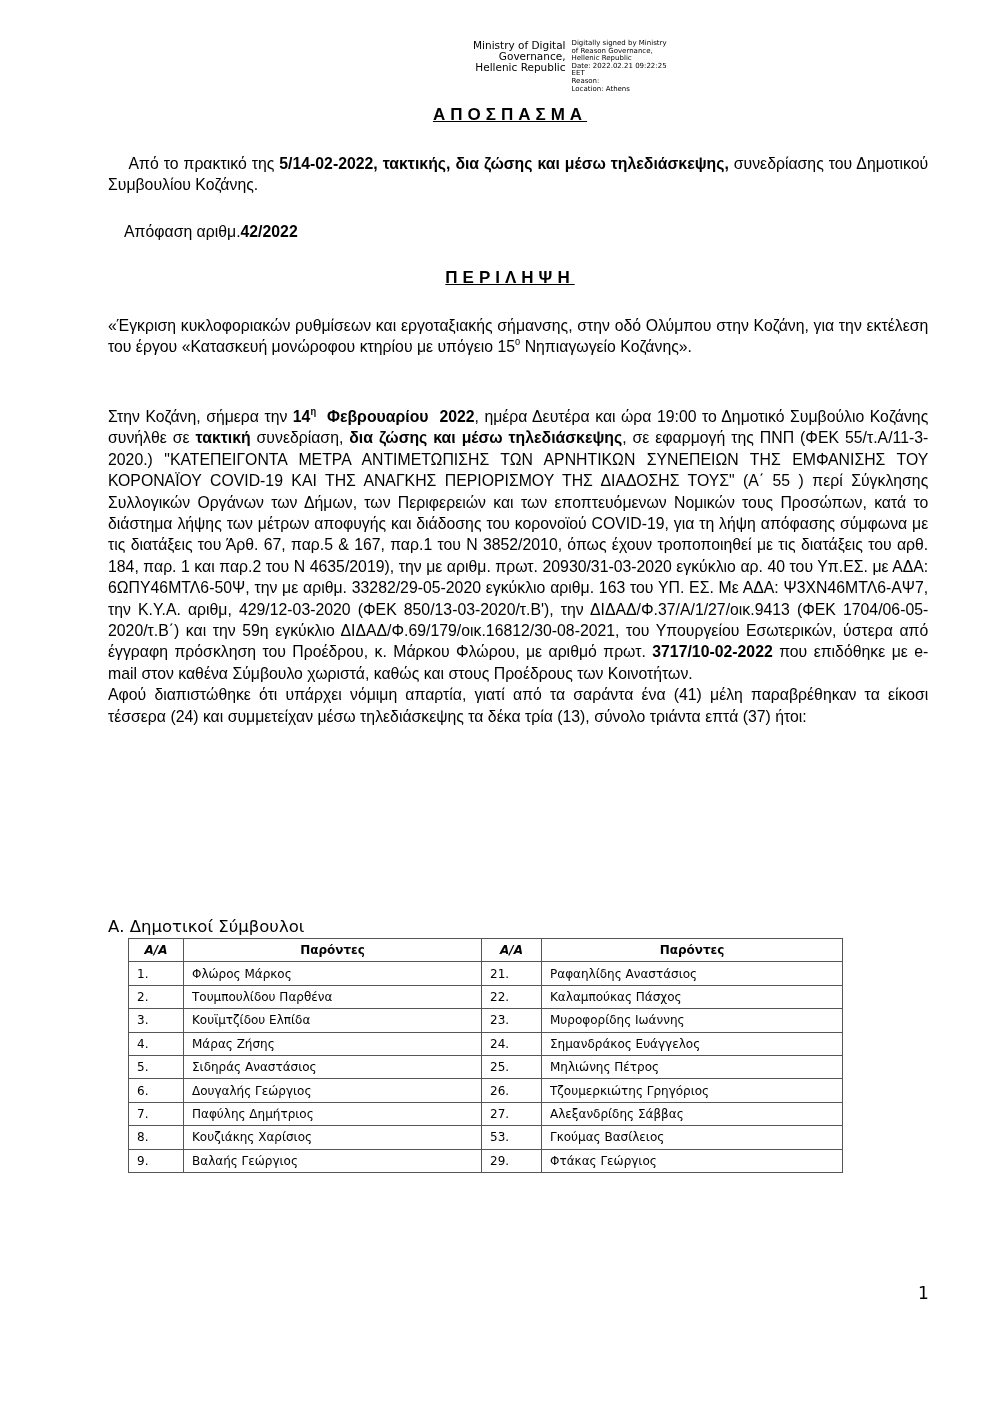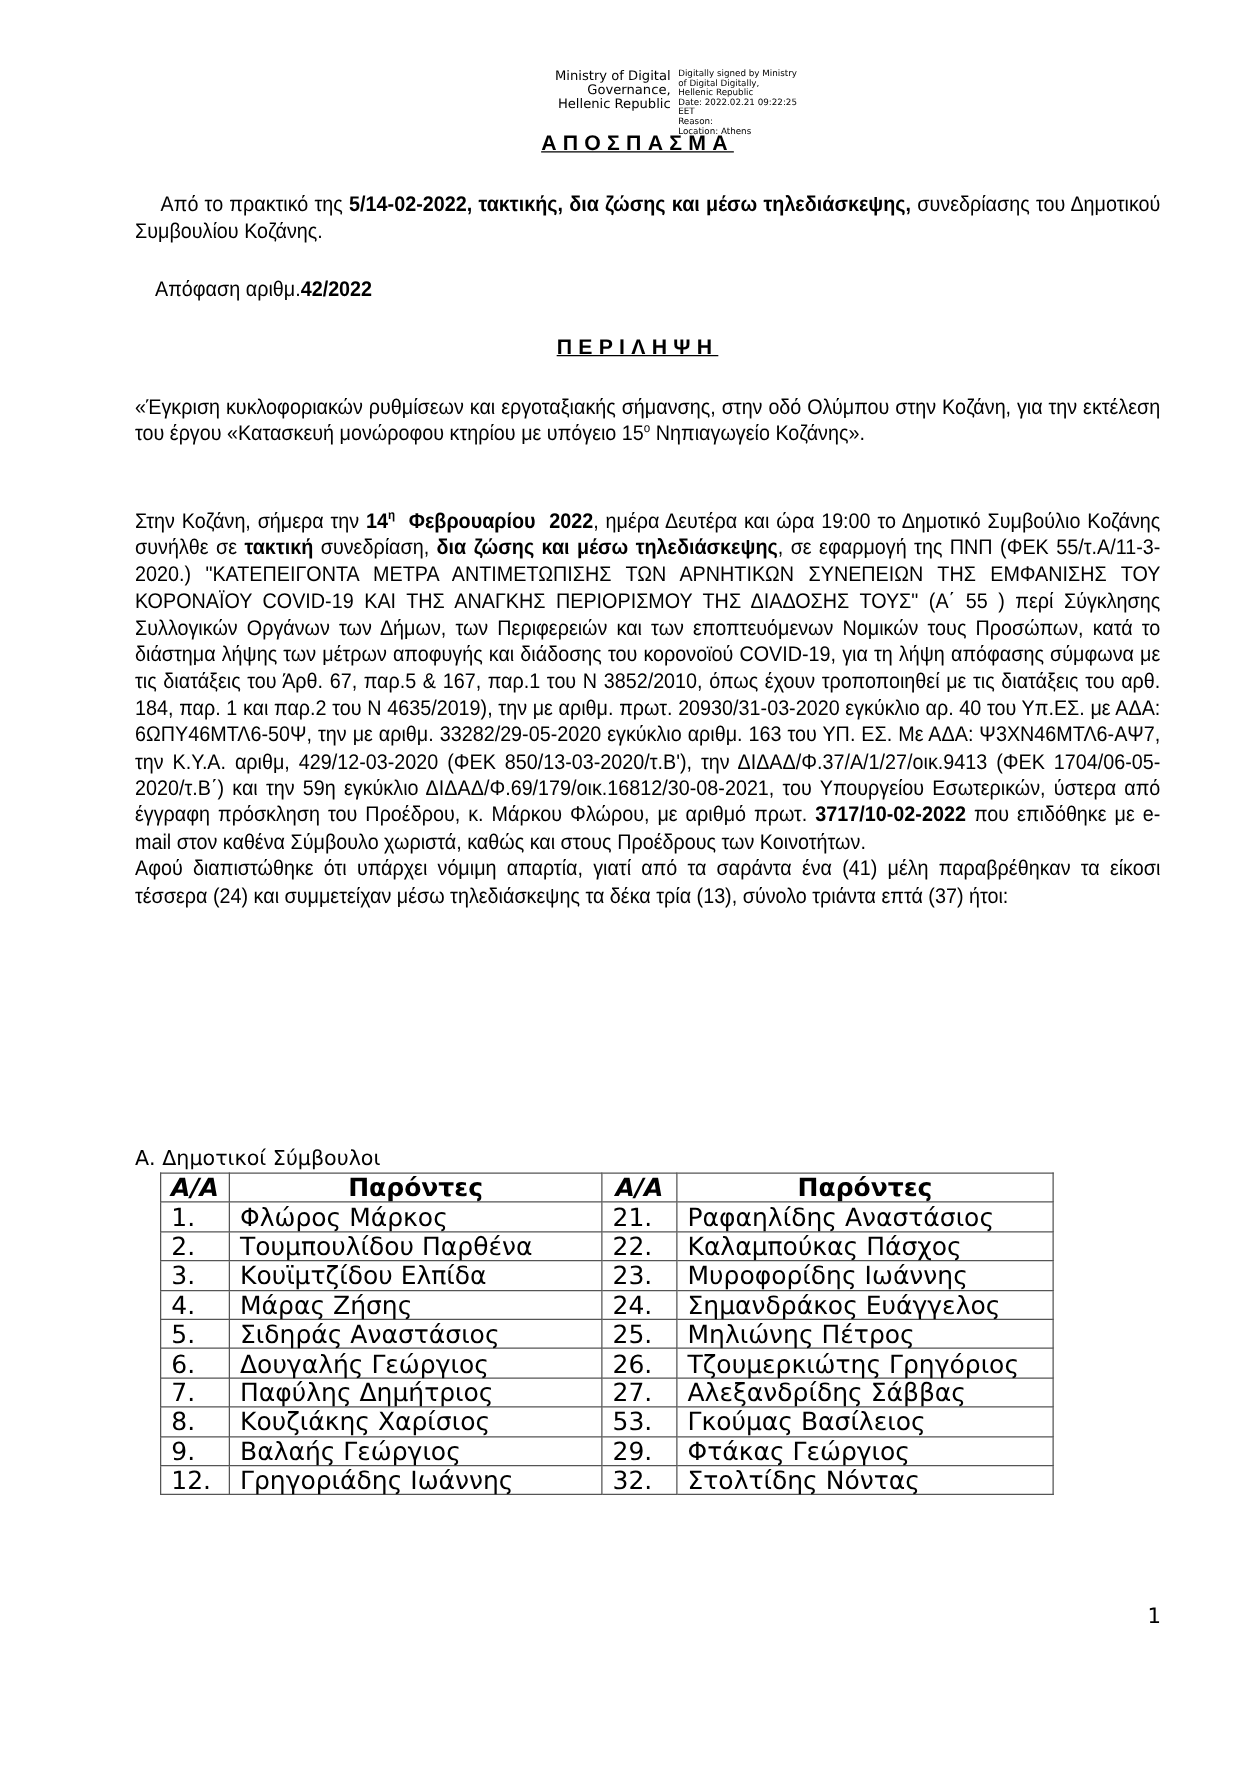--- a/index.html
+++ b/index.html
@@ -1,43 +1,43 @@
 <!DOCTYPE html>
 <html><head>
 <meta charset="utf-8">
 <style>
   html, body { margin: 0; padding: 0; background: #fff; }
   body { width: 1000px; height: 1413px; position: relative; overflow: hidden; color: #000; }
-  .sig { position: absolute; left: 444px; top: 40px; display: flex; gap: 6px; margin-top: 16px; }
+  .sig { position: absolute; left: 473px; top: 40px; display: flex; gap: 6px; }
   .sig-left { font-family: "DejaVu Sans", sans-serif; font-size: 10.5px; line-height: 11px; text-align: right; }
   .sig-right { font-family: "DejaVu Sans", sans-serif; font-size: 7px; line-height: 7.6px; padding-top: 0px; }
   .title { position: absolute; left: 0; width: 1020px; text-align: center; font-family: "Liberation Sans", sans-serif; font-weight: bold; font-size: 17px; letter-spacing: 5px; text-decoration: underline; }
   .para { position: absolute; left: 108px; width: 820px; font-family: "Liberation Sans", sans-serif; font-size: 17px; line-height: 21.4px; text-align: justify; transform: scaleX(0.93); transform-origin: left top; width: 882px; }
   b { font-weight: bold; }
   sup { font-size: 10px; line-height: 0; }
   .section-title { position: absolute; left: 108px; top: 917px; font-family: "DejaVu Sans", sans-serif; font-weight: normal; font-size: 16.5px; }
-  table.members { position: absolute; left: 128px; top: 938px; border-collapse: collapse; font-family: "DejaVu Sans", sans-serif; font-size: 20px; }
+  table.members { position: absolute; left: 128px; top: 938px; border-collapse: collapse; font-family: "DejaVu Sans", sans-serif; font-size: 12px; }
   table.members td, table.members th { border: 1px solid #555; padding: 0 0 0 8px; height: 22.4px; line-height: 20px; text-align: left; font-weight: normal; }
   table.members th { font-weight: bold; text-align: center; padding: 0; }
   table.members th.aa { font-style: italic; }
   .c1 { width: 54px; } .c2 { width: 297px; } .c3 { width: 59px; } .c4 { width: 300px; }
   .pagenum { position: absolute; left: 918px; top: 1283px; font-family: "DejaVu Sans", sans-serif; font-size: 17px; }
 </style>
 </head>
 <body>
 
 <div class="sig">
   <div class="sig-left">
     <div>Ministry of Digital</div>
     <div>Governance,</div>
     <div>Hellenic Republic</div>
   </div>
   <div class="sig-right">
     <div>Digitally signed by Ministry</div>
-    <div>of Digital Digitally,</div>
+    <div>of Reason Governance,</div>
     <div>Hellenic Republic</div>
     <div>Date: 2022.02.21 09:22:25</div>
     <div>EET</div>
     <div>Reason:</div>
     <div>Location: Athens</div>
   </div>
 </div>
 
 <div class="title" style="top:105px;">ΑΠΟΣΠΑΣΜΑ</div>
 
@@ -119,22 +119,16 @@
         <td>Κουζιάκης Χαρίσιος</td>
         <td>53.</td>
         <td>Γκούμας Βασίλειος</td>
       </tr>
       <tr>
         <td>9.</td>
         <td>Βαλαής Γεώργιος</td>
         <td>29.</td>
         <td>Φτάκας Γεώργιος</td>
       </tr>
-      <tr>
-        <td>12.</td>
-        <td>Γρηγοριάδης Ιωάννης</td>
-        <td>32.</td>
-        <td>Στολτίδης Νόντας</td>
-      </tr>
     </tbody>
 </table>
 
 <div class="pagenum">1</div>
 
 </body></html>

